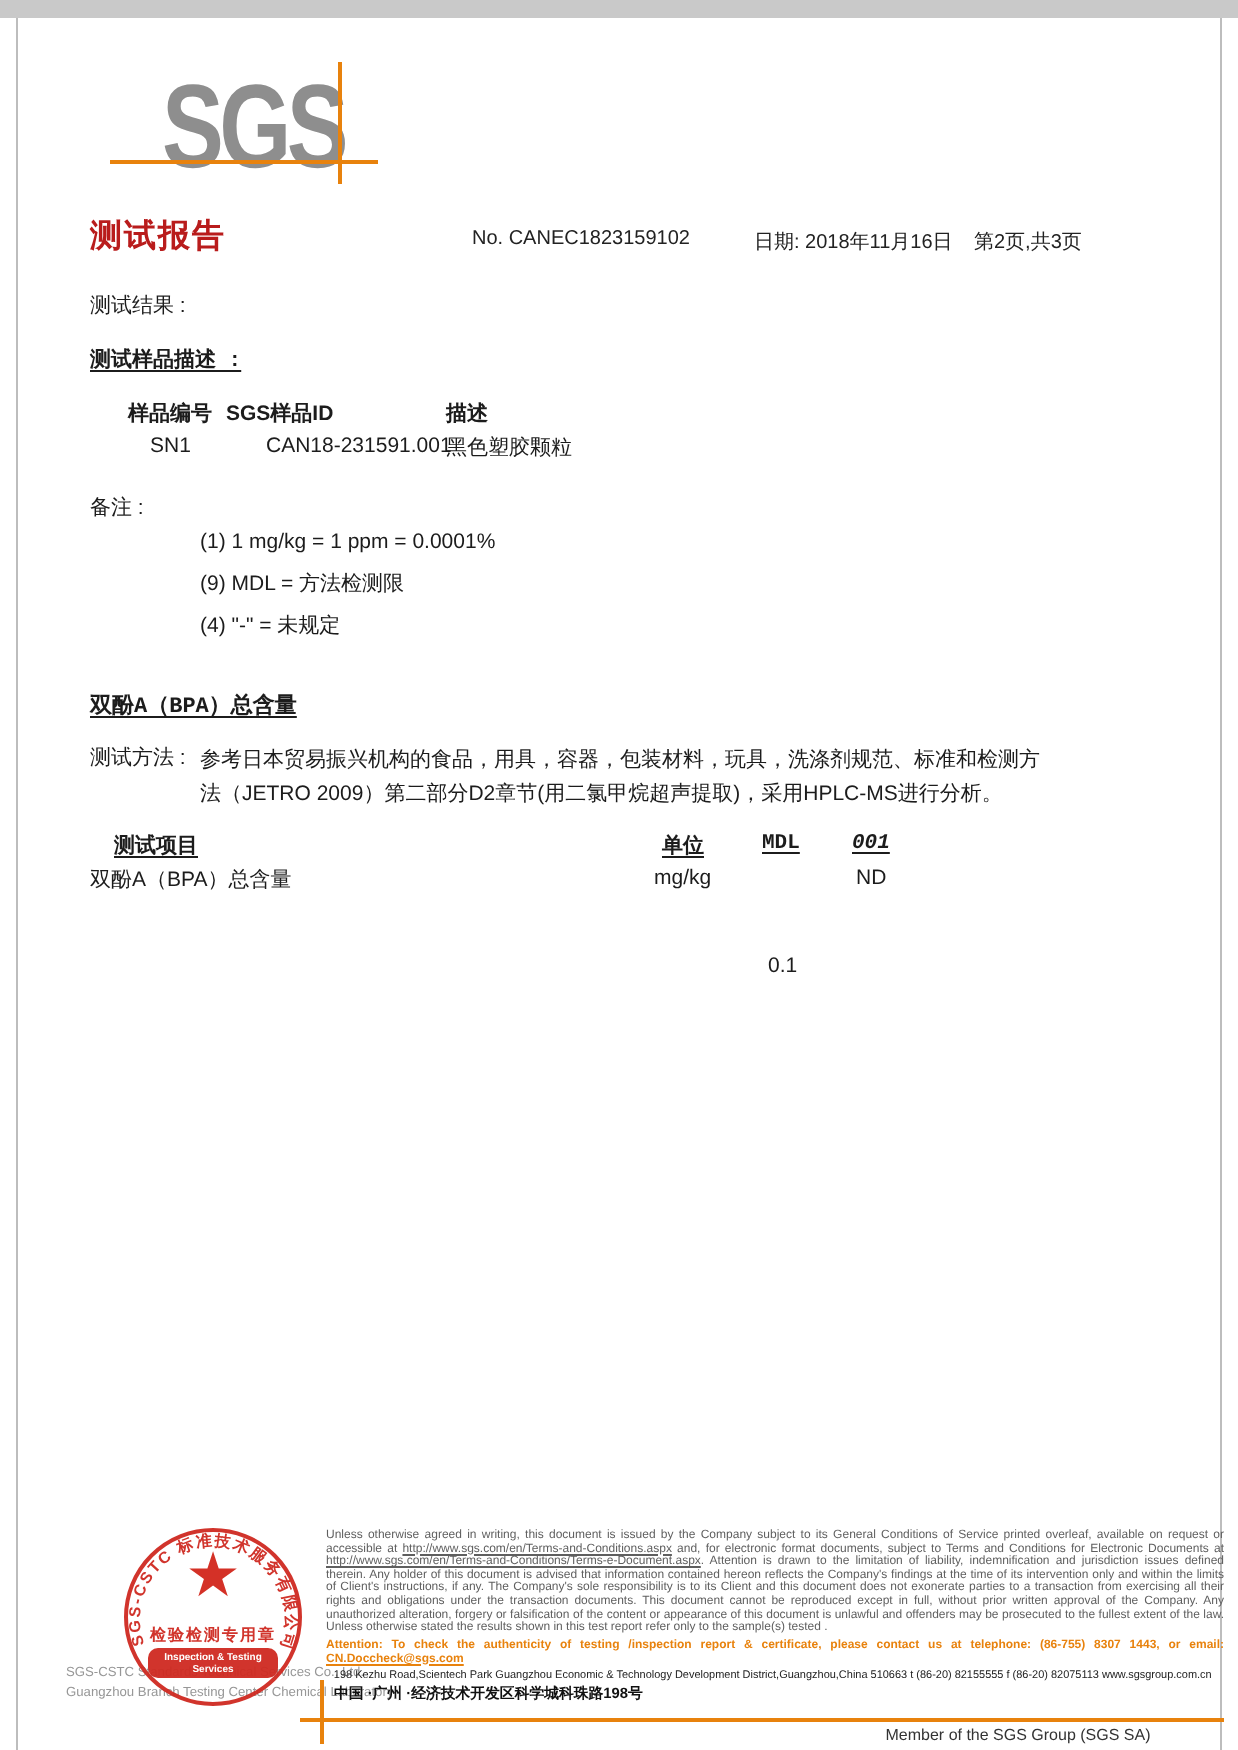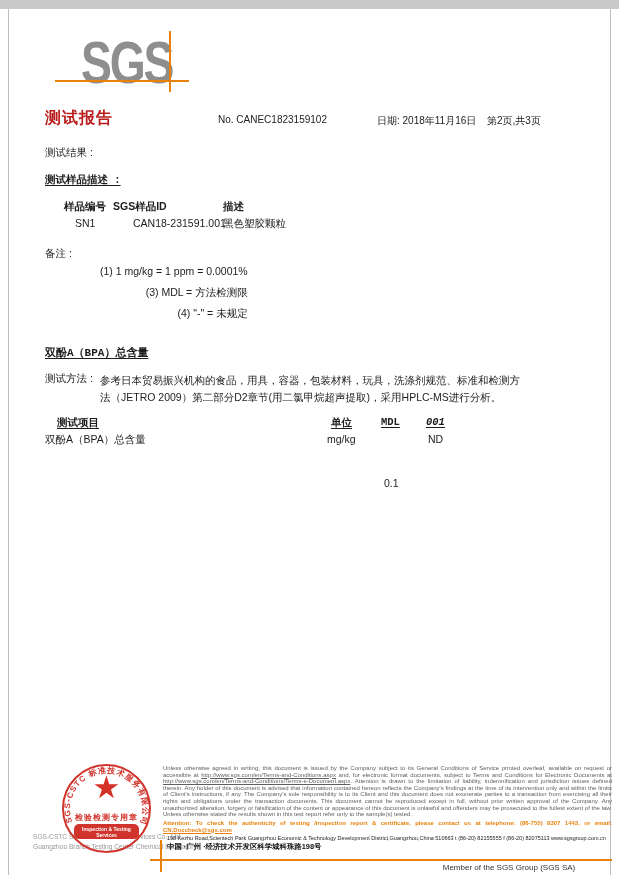--- a/index.html
+++ b/index.html
@@ -12,36 +12,36 @@
   .top-bar{left:0;top:0;width:619px;height:9px;background:#c9c9c9;}
   .edge{top:9px;width:1px;height:866px;background:#bdbdbd;}
   .edge.left{left:8px;} .edge.right{left:610px;}
   
   .logo-text{left:81px;top:34px;font-size:61px;line-height:1;font-weight:bold;color:#8e8e8e;
     letter-spacing:-3px;transform:scale(0.76,0.97);transform-origin:left top;}
   .logo-hline{left:55px;top:80px;width:134px;height:2px;background:#e8820d;}
   .logo-vline{left:169px;top:31px;width:2px;height:61px;background:#e8820d;}
   
   .doc-title{left:45px;top:108px;font-size:16px;font-weight:bold;letter-spacing:1px;color:#b91c1c;}
-  .report-no{left:218px;top:114px;font-size:10px;color:#222;}
+  .report-no{left:236px;top:114px;font-size:10px;color:#222;}
   .report-date{left:377px;top:114px;font-size:10px;color:#222;}
   .report-page-info{left:487px;top:114px;font-size:10px;color:#222;}
   
   .txt{font-size:10.5px;color:#1c1c1c;}
   .bold{font-weight:bold;}
   .ul{text-decoration:underline;text-underline-offset:2px;font-family:Liberation Mono, monospace;}
   .results-label{left:45px;top:146px;}
   .sample-desc-label{left:45px;top:173px;}
   
   .st-h1{left:64px;top:200px;} .st-h2{left:113px;top:200px;} .st-h3{left:223px;top:200px;}
   .st-v1{left:75px;top:217px;} .st-v2{left:133px;top:217px;} .st-v3{left:223px;top:217px;}
   
   .notes-label{left:45px;top:247px;}
   .notes-block{left:100px;top:264px;}
-  .notes-block div{height:21px;line-height:15px;text-align:right;}
+  .notes-block div{height:21px;line-height:15px;}
   
   .bpa-heading{left:45px;top:345px;font-size:11px;}
   .method-label{left:45px;top:372px;}
   .method-text{left:100px;top:372px;width:428px;line-height:17px;}
   
   .rt-h1{left:57px;top:416px;} .rt-h2{left:331px;top:416px;} .rt-h3{left:381px;top:416px;}
   .rt-h4{left:426px;top:416px;font-style:italic;}
   .rt-v1{left:45px;top:433px;} .rt-v2{left:327px;top:433px;} .rt-v3{left:384px;top:433px;margin-top:44px;} .rt-v4{left:428px;top:433px;}
   
   .company-lines{left:33px;top:832px;font-size:6.6px;color:#979797;line-height:10px;white-space:nowrap;}
@@ -86,21 +86,21 @@
   <div class="abs txt bold st-h1">样品编号</div>
   <div class="abs txt bold st-h2">SGS样品ID</div>
   <div class="abs txt bold st-h3">描述</div>
   <div class="abs txt st-v1">SN1</div>
   <div class="abs txt st-v2">CAN18-231591.001</div>
   <div class="abs txt st-v3">黑色塑胶颗粒</div>
 
   <div class="abs txt notes-label">备注 :</div>
   <div class="abs txt notes-block">
     <div>(1) 1 mg/kg = 1 ppm = 0.0001%</div>
-    <div>(3) MDL = 方法检测限</div>
+    <div>(9) MDL = 方法检测限</div>
     <div>(4) "-" = 未规定</div>
   </div>
 
   <div class="abs txt bold ul bpa-heading">双酚A（BPA）总含量</div>
   <div class="abs txt method-label">测试方法 :</div>
   <div class="abs txt method-text">参考日本贸易振兴机构的食品，用具，容器，包装材料，玩具，洗涤剂规范、标准和检测方法（JETRO 2009）第二部分D2章节(用二氯甲烷超声提取)，采用HPLC-MS进行分析。</div>
 
   <div class="abs txt bold ul rt-h1">测试项目</div>
   <div class="abs txt bold ul rt-h2">单位</div>
   <div class="abs txt bold ul rt-h3">MDL</div>

